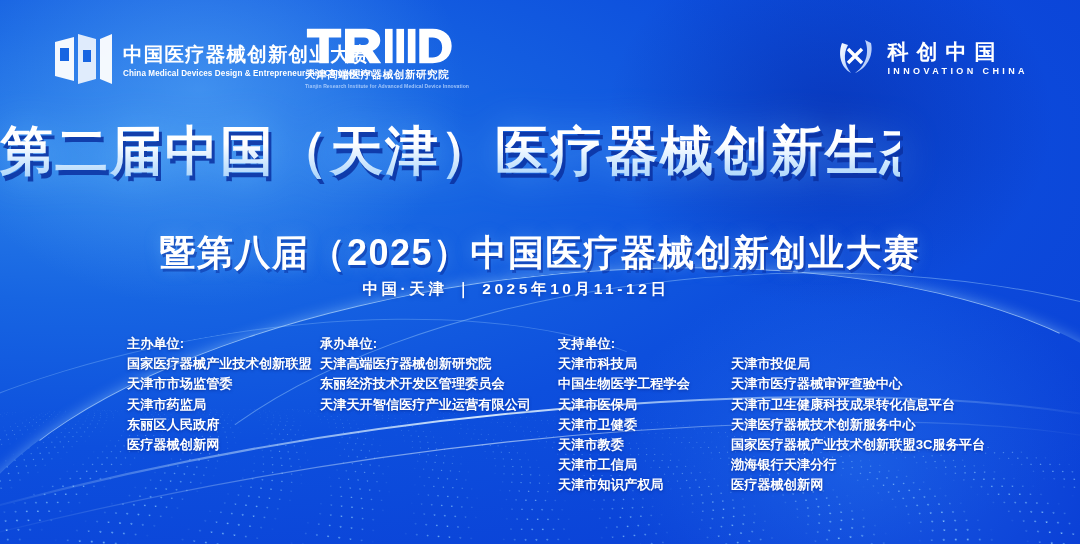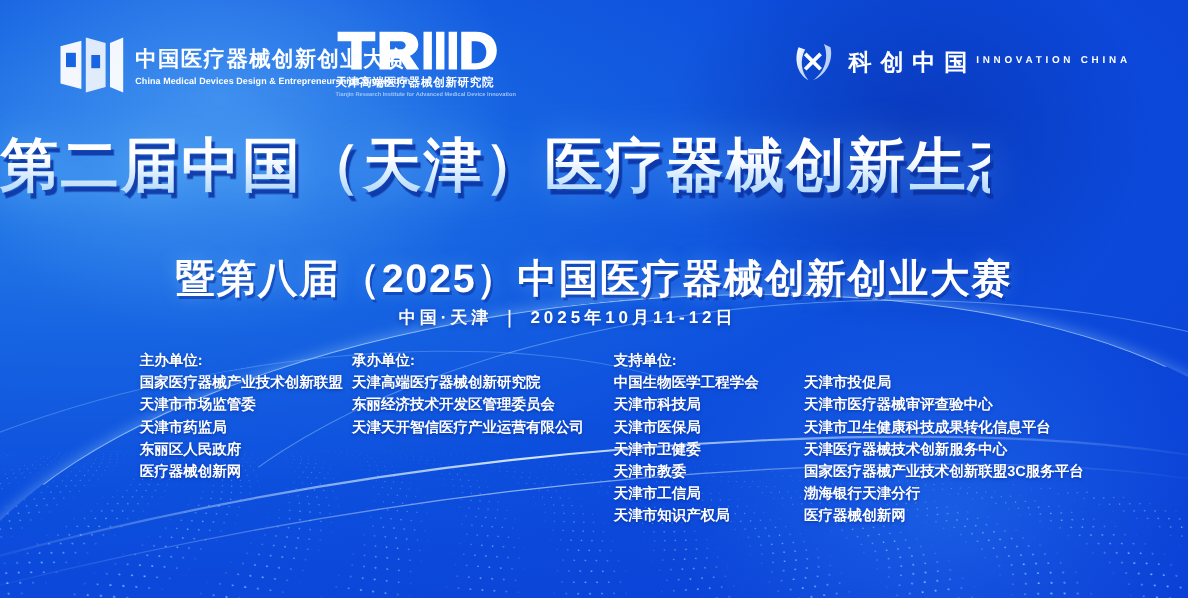--- a/index.html
+++ b/index.html
@@ -70,21 +70,21 @@
     font-size:10.5px; font-weight:700; color:#ffffff; letter-spacing:.6px;
     white-space:nowrap; margin-top:2px; text-align:center; width:142px;
   }
   .lm-en{
     font-size:5.1px; font-weight:700; color:#bcd8ff; letter-spacing:.05px;
     white-space:nowrap; text-align:center; width:142px; margin-top:1px; opacity:.82;
   }
 
   .logo-right{ position:absolute; right:52px; top:10px; display:flex; align-items:center; gap:8px; }
   .kc-mark{ width:44px; height:44px; flex:0 0 44px; }
-  .kc-text{ display:flex; }
+  .kc-text{ display:flex; flex-direction:column; }
   .kc-cn{
     font-size:21px; font-weight:700; color:#ffffff; letter-spacing:8px;
     line-height:1.1; white-space:nowrap;
   }
   .kc-en{
     font-size:9px; font-weight:700; color:#ffffff; letter-spacing:3.4px;
     white-space:nowrap; margin-top:3px;
   }
 
   
@@ -105,21 +105,21 @@
     margin-top:16px;
   }
   .title-date{
     position:absolute; left:0; top:279px; width:1032px; text-align:center;
     font-size:15.5px; font-weight:700; letter-spacing:3.6px; color:#ffffff;
     white-space:nowrap; text-shadow:0 1px 4px rgba(6,40,140,.55);
   }
 
   
   .units{
-    position:absolute; left:0; top:318px; width:1050px; height:180px;
+    position:absolute; left:0; top:334px; width:1050px; height:180px;
     color:#ffffff;
   }
   .col{ position:absolute; top:0; }
   .col1{ left:127px; }
   .col2{ left:320px; }
   .col3{ left:558px; }
   .col4{ left:731px; }
   .u-head, .u-item{
     font-size:13.2px; font-weight:700; line-height:20.2px; white-space:nowrap;
     color:#ffffff; text-shadow:0 1px 3px rgba(5,35,130,.6);
@@ -2304,22 +2304,22 @@
         <div class="u-item">医疗器械创新网</div>
       </div>
     <div class="col col2">
         <div class="u-head">承办单位:</div>
         <div class="u-item">天津高端医疗器械创新研究院</div>
         <div class="u-item">东丽经济技术开发区管理委员会</div>
         <div class="u-item">天津天开智信医疗产业运营有限公司</div>
       </div>
     <div class="col col3">
         <div class="u-head">支持单位:</div>
+        <div class="u-item">天津市科技局</div>
         <div class="u-item">中国生物医学工程学会</div>
-        <div class="u-item">天津市科技局</div>
         <div class="u-item">天津市医保局</div>
         <div class="u-item">天津市卫健委</div>
         <div class="u-item">天津市教委</div>
         <div class="u-item">天津市工信局</div>
         <div class="u-item">天津市知识产权局</div>
       </div>
     <div class="col col4">
         <div class="u-spacer"></div>
         <div class="u-item">天津市投促局</div>
         <div class="u-item">天津市医疗器械审评查验中心</div>

